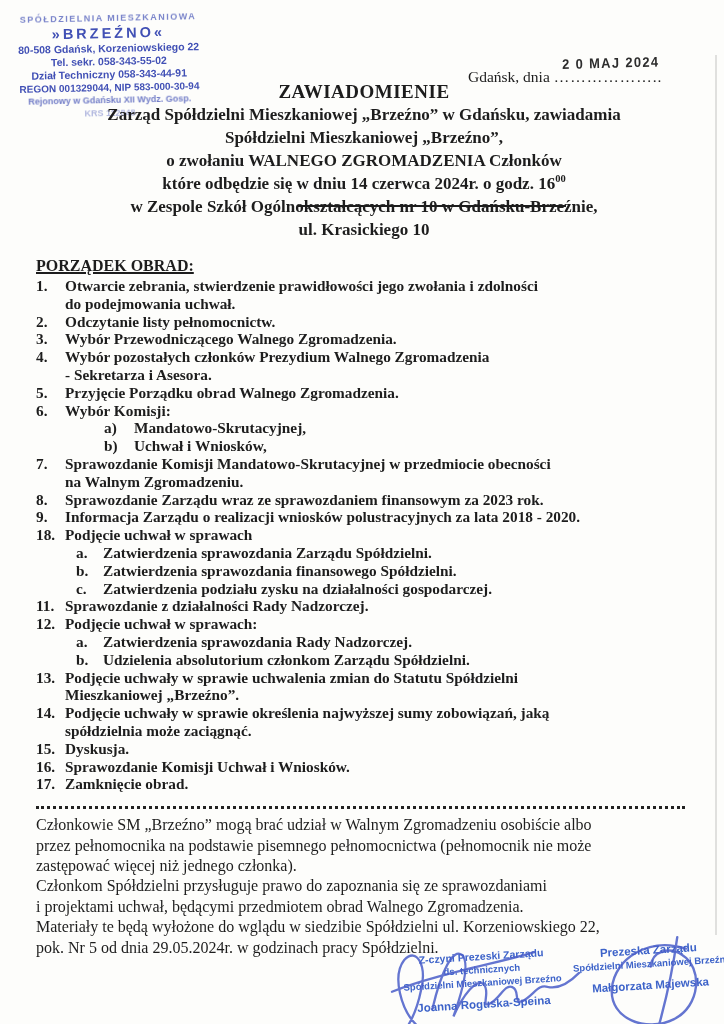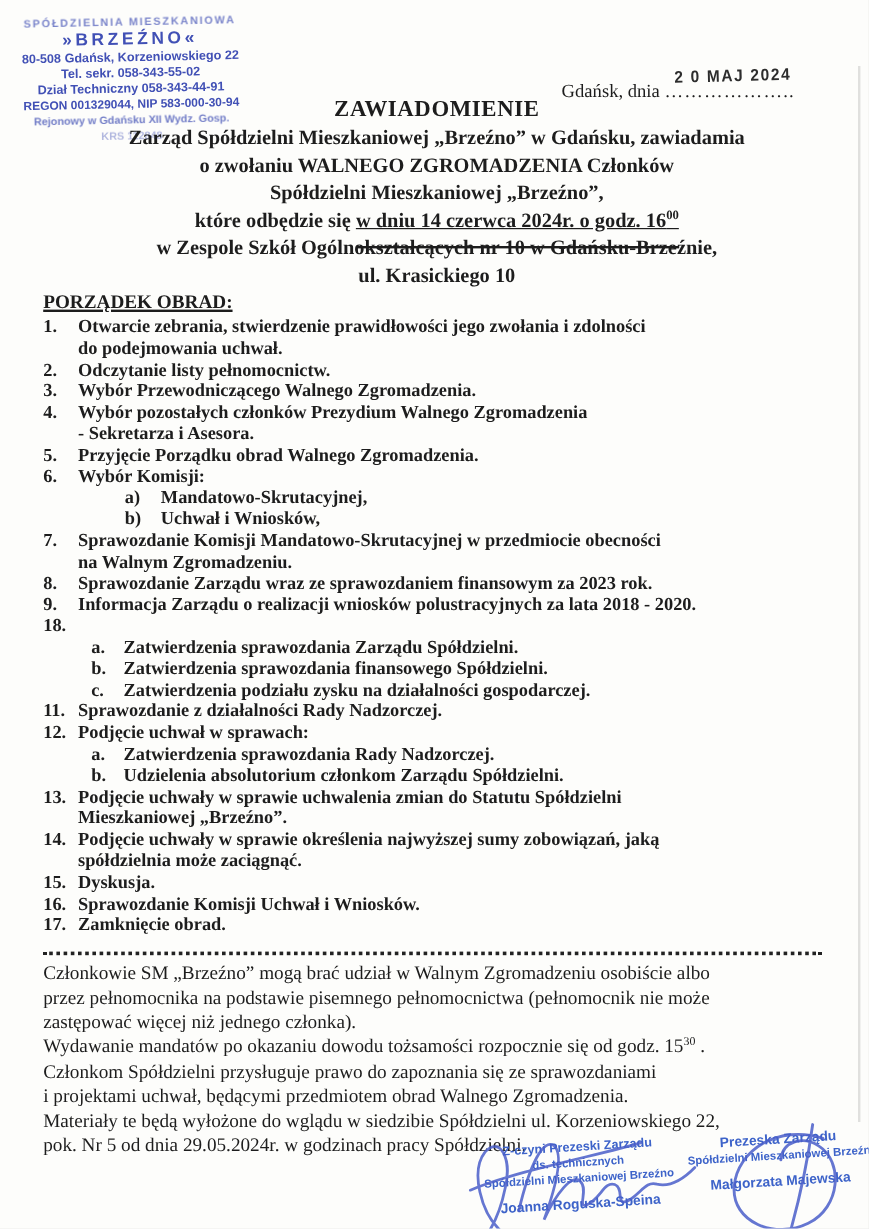--- a/index.html
+++ b/index.html
@@ -24,25 +24,25 @@
   .dateline{position:absolute;left:468px;top:68px;font-size:15.5px;white-space:nowrap;}
   .dateline .dots{letter-spacing:1px;}
   .date-stamp{position:absolute;left:562px;top:56px;
     font-family:"Liberation Sans","DejaVu Sans",sans-serif;font-weight:bold;font-size:14px;
     letter-spacing:1.5px;color:#2d2d2d;transform:rotate(-1.5deg) scaleX(.92);transform-origin:left;}
 
   
   .content{position:absolute;left:36px;right:32px;top:81px;}
   .title{text-align:center;font-weight:bold;font-size:19px;letter-spacing:.5px;line-height:22px;}
   .intro{text-align:center;font-weight:bold;font-size:17px;line-height:23px;}
-  .intro .u{border-bottom:2px solid #1d1d1d;padding-bottom:12px;text-decoration:underline;}
+  .intro .u{border-bottom:2px solid #1d1d1d;padding-bottom:12px;}
   sup{font-size:.62em;vertical-align:super;line-height:0;}
 
   .agenda-heading{font-weight:bold;font-size:16px;text-decoration:underline;
-    text-decoration-thickness:2px;margin-top:3px;margin-bottom:2px;}
+    text-decoration-thickness:2px;margin-top:16px;margin-bottom:2px;}
   .agenda{font-weight:bold;font-size:15.3px;line-height:17.8px;}
   .agenda .row{display:flex;}
   .agenda .marker{flex:0 0 29px;}
   .agenda .txt{white-space:pre-line;}
   .agenda .row.lv1{margin-left:40px;}
   .agenda .row.lv1 .marker{flex:0 0 27px;}
   .agenda .row.lv2{margin-left:68px;}
   .agenda .row.lv2 .marker{flex:0 0 30px;}
 
   .separator{margin-top:13px;border-top:3px dotted #222;width:99%;}
@@ -86,22 +86,22 @@
   <div class="dateline">
     <span>Gdańsk, dnia </span><span class="dots">………………..</span>
   </div>
   <div class="date-stamp">2 0 MAJ 2024</div>
 
   <div class="content">
     <div class="title">ZAWIADOMIENIE</div>
 
     <div class="intro">
       <div>Zarząd Spółdzielni Mieszkaniowej „Brzeźno” w Gdańsku, zawiadamia</div>
+      <div>Spółdzielni Mieszkaniowej „Brzeźno”,</div>
       <div>o zwołaniu WALNEGO ZGROMADZENIA Członków</div>
-      <div>Spółdzielni Mieszkaniowej „Brzeźno”,</div>
       <div><span>które odbędzie się </span><span class="u"><span>w dniu 14 czerwca 2024r. o godz. 16</span><sup>00</sup></span></div>
       <div>w Zespole Szkół Ogólnokształcących nr 10 w Gdańsku-Brzeźnie,</div>
       <div>ul. Krasickiego 10</div>
     </div>
 
     <div class="agenda-heading">PORZĄDEK OBRAD:</div>
 
     <div class="agenda">
 
         <div class="row i0 lv0">
@@ -157,20 +157,21 @@
           <span class="txt">Sprawozdanie Zarządu wraz ze sprawozdaniem finansowym za 2023 rok.</span>
         </div>
 
         <div class="row i10 lv0">
           <span class="marker">9.</span>
           <span class="txt">Informacja Zarządu o realizacji wniosków polustracyjnych za lata  2018 - 2020.</span>
         </div>
 
         <div class="row i11 lv0">
           <span class="marker">18.</span>
+          <span class="txt">Podjęcie uchwał w sprawach</span>
         </div>
 
         <div class="row i12 lv1">
           <span class="marker">a.</span>
           <span class="txt">Zatwierdzenia sprawozdania Zarządu Spółdzielni.</span>
         </div>
 
         <div class="row i13 lv1">
           <span class="marker">b.</span>
           <span class="txt">Zatwierdzenia sprawozdania finansowego Spółdzielni.</span>
@@ -228,21 +229,20 @@
           <span class="txt">Zamknięcie obrad.</span>
         </div>
       </div>
 
     <div class="separator"></div>
 
     <div class="notes">
       <p>Członkowie SM „Brzeźno” mogą brać udział w Walnym Zgromadzeniu osobiście albo
 przez pełnomocnika na podstawie pisemnego pełnomocnictwa (pełnomocnik nie może
 zastępować więcej niż jednego członka).</p>
-      <p><span>Wydawanie mandatów po okazaniu dowodu tożsamości rozpocznie się od godz. 15</span><sup>30</sup><span> .</span></p>
       <p class="bold">Członkom Spółdzielni przysługuje prawo do zapoznania się ze sprawozdaniami
 i projektami uchwał, będącymi przedmiotem obrad Walnego Zgromadzenia.</p>
       <p class="bold">Materiały te będą wyłożone do wglądu w siedzibie Spółdzielni ul. Korzeniowskiego 22,
 pok. Nr 5 od dnia 29.05.2024r. w godzinach pracy Spółdzielni.</p>
     </div>
   </div>
 
   <div class="sig-stamp sig-left" style="color:#3d63c9;">
     <span class="s-line">Z-czyni Prezeski Zarządu</span>
     <span class="s-line s-small">ds. technicznych</span>

